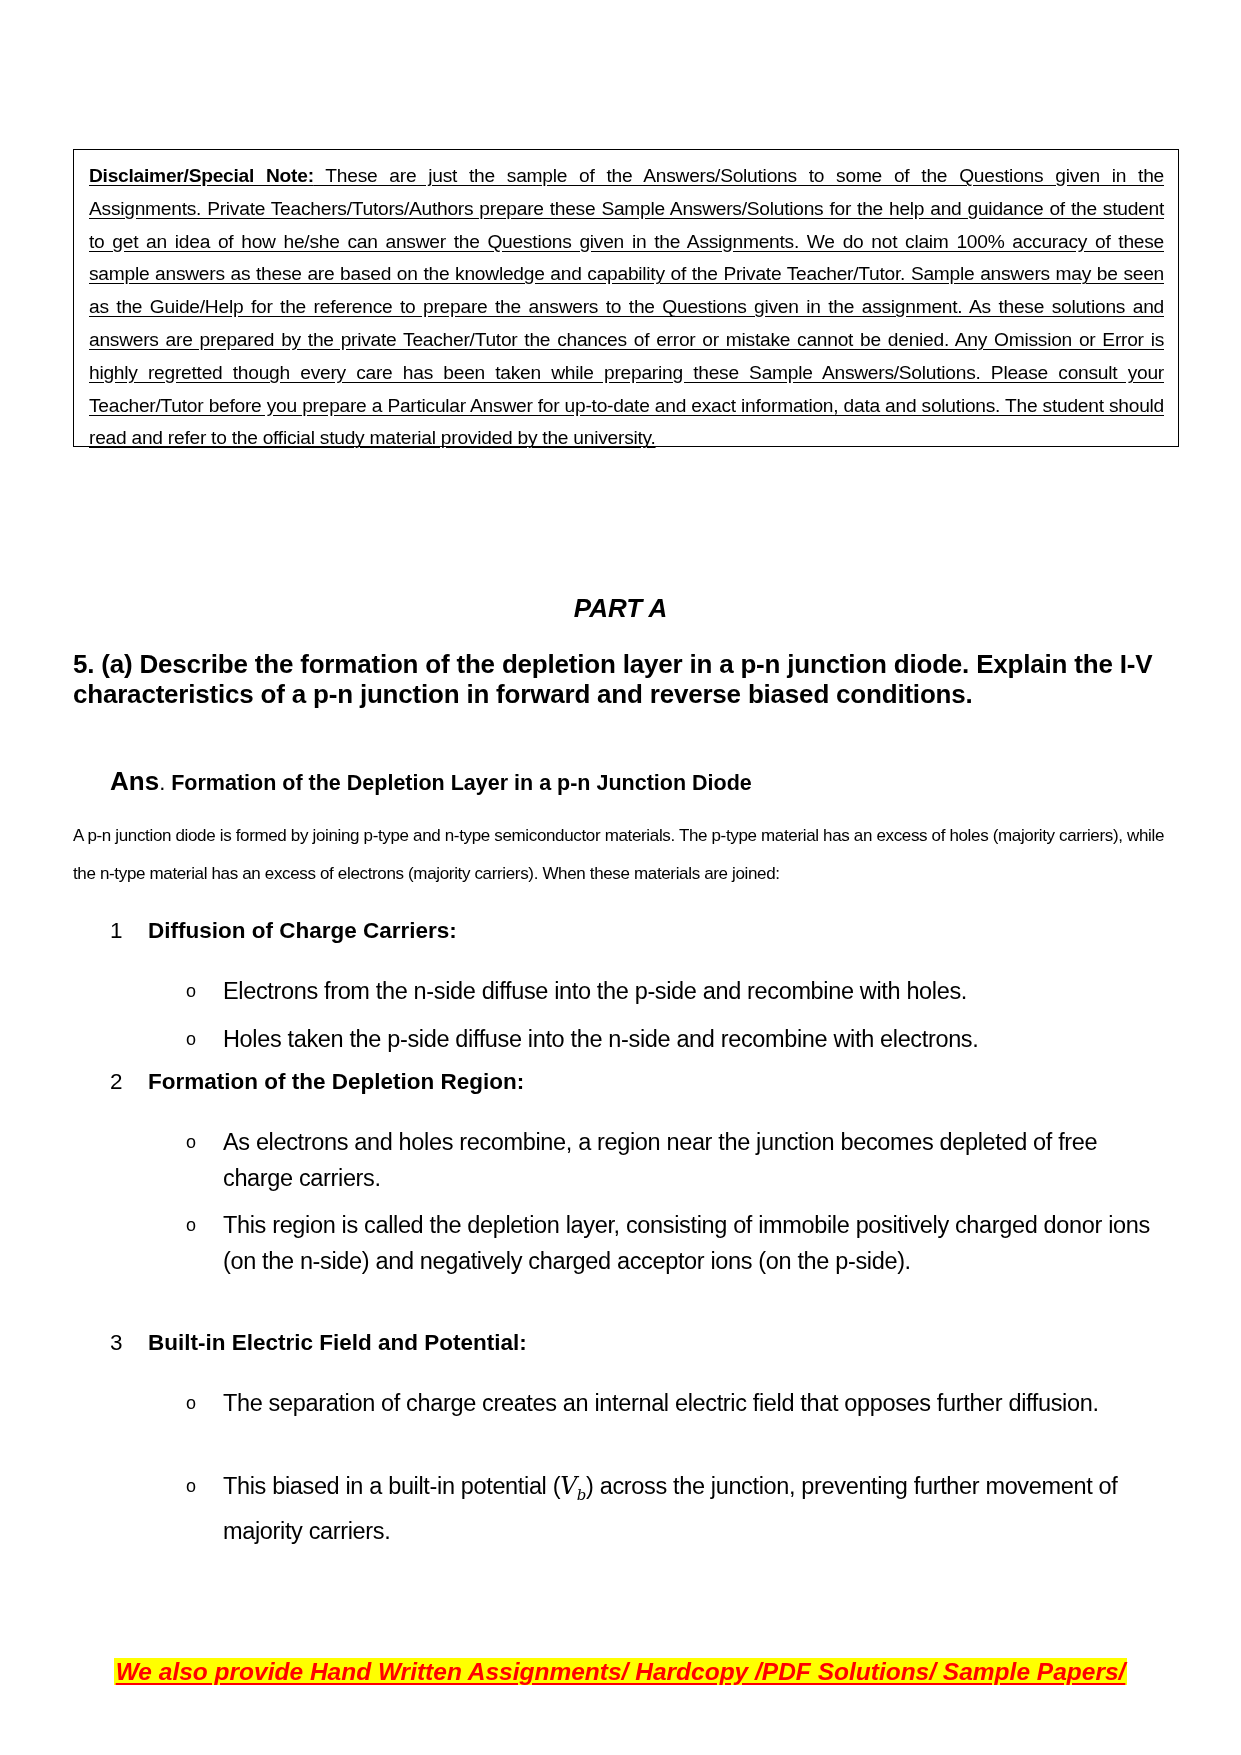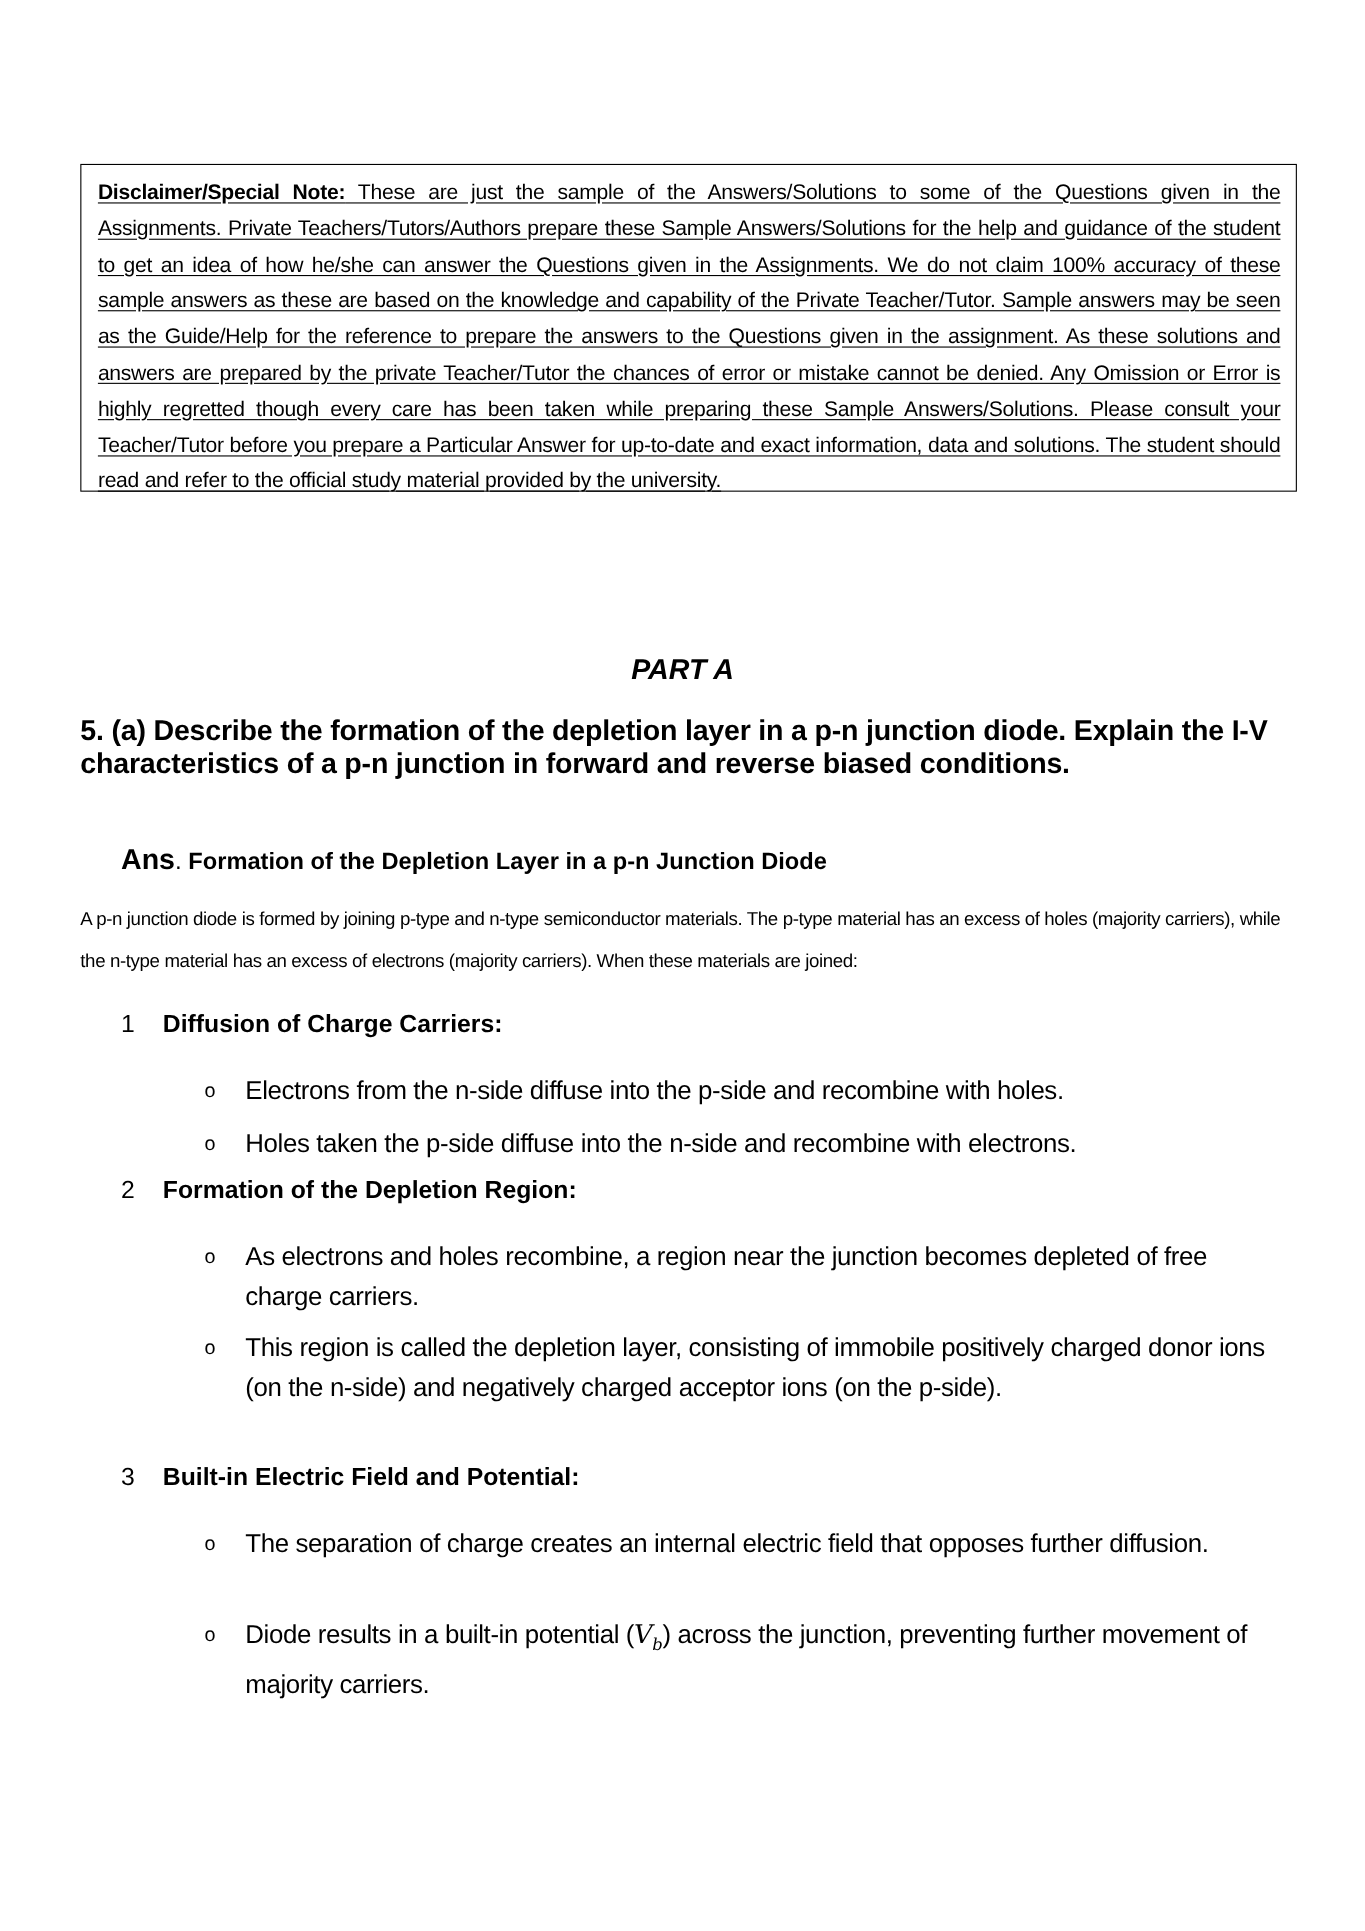--- a/index.html
+++ b/index.html
@@ -109,18 +109,18 @@
 <div class="num-item" style="top:1330px;">
   <span class="num">3</span>
   <span>Built-in Electric Field and Potential:</span>
 </div>
 <div class="bullet" style="top:1385px;">
   <span class="dot">o</span>
   <span class="btext">The separation of charge creates an internal electric field that opposes further diffusion.</span>
 </div>
 <div class="bullet" style="top:1468px;">
   <span class="dot">o</span>
-  <span class="btext"><span>Diode results in a built-in potential</span> (<span class="var"><span>V</span><sub>b</sub></span>)<span> across the junction, preventing further movement of majority carriers.</span></span>
+  <span class="btext"><span>This biased in a built-in potential</span> (<span class="var"><span>V</span><sub>b</sub></span>)<span> across the junction, preventing further movement of majority carriers.</span></span>
 </div>
 
 <div class="promo">
-  <br>
+  <span>We also provide Hand Written Assignments/ Hardcopy /PDF Solutions/ Sample Papers/</span><br>
 </div>
 
 </body></html>

